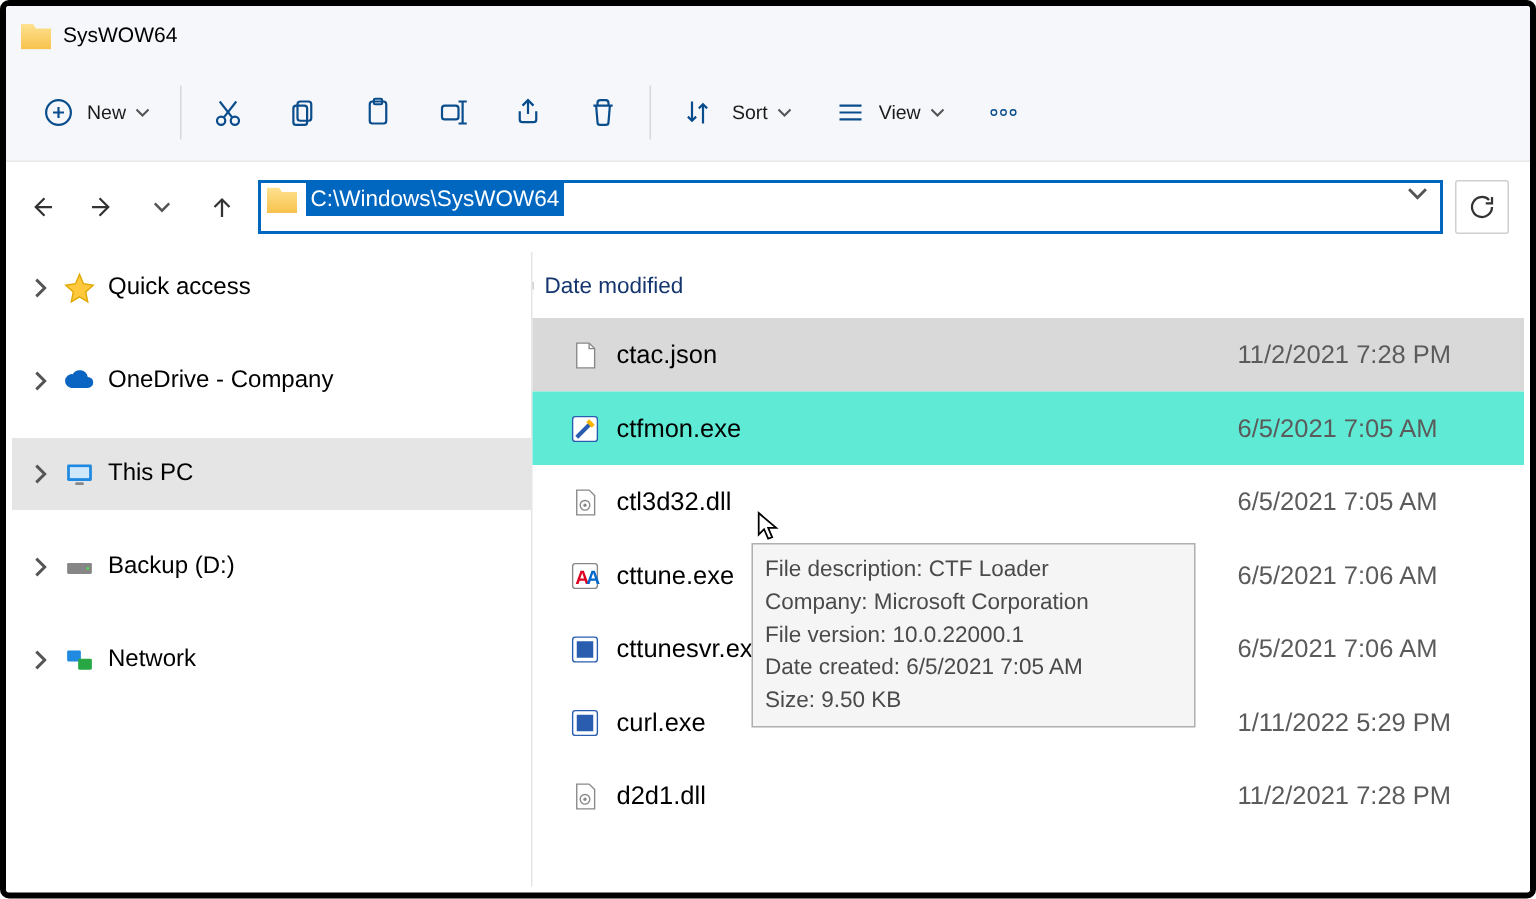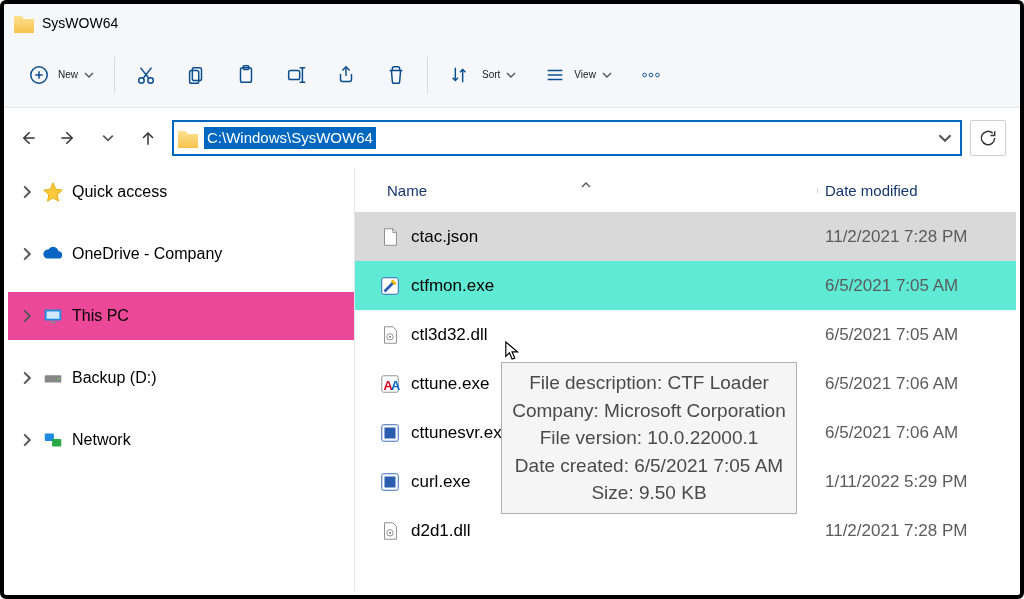--- a/index.html
+++ b/index.html
@@ -2,58 +2,58 @@
 <html><head>
 <meta charset="utf-8">
 <style>
   * { box-sizing: border-box; margin: 0; padding: 0; font-family: "Segoe UI", sans-serif; }
   body { background: #fff; width: 1024px; height: 599px; overflow: hidden; position: relative; border: 4px solid #000; border-radius: 6px; }
   .titlebar { height: 38px; background: #f5f7fa; display: flex; align-items: center; padding-left: 10px; }
   .titlebar .folder-ico { width: 20px; height: 20px; margin-right: 8px; }
   .titlebar .title { font-size: 14px; color: #000; }
 
   .toolbar { height: 66px; background: #f5f7fa; display: flex; align-items: center; padding: 0 10px; gap: 0; border-bottom: 1px solid #e8e8e8; }
-  .tb-btn { display: flex; align-items: center; height: 40px; padding: 0 14px; border-radius: 4px; cursor: default; color: #1a1a1a; font-size: 10px; }
+  .tb-btn { display: flex; align-items: center; height: 40px; padding: 0 14px; border-radius: 4px; cursor: default; color: #1a1a1a; font-size: 13px; }
   .tb-sep { width: 1px; height: 36px; background: #d8d8d8; margin: 0 6px; }
   .tb-icon { width: 22px; height: 22px; display: flex; align-items: center; justify-content: center; }
   .tb-icon svg { stroke: #0a4d8c; fill: none; }
   .chev-down { width: 10px; height: 10px; margin-left: 6px; }
 
   .navrow { height: 60px; display: flex; align-items: center; padding: 0 14px 0 8px; gap: 8px; }
   .nav-btn { width: 32px; height: 32px; display: flex; align-items: center; justify-content: center; border-radius: 4px; }
   .nav-btn svg { stroke: #333; }
-  .addr { flex: 1; height: 36px; border: 2px solid #0067c0; background: #fff; display: flex; align-items: center; position: relative; }
+  .addr { flex: 1; height: 36px; border: 2px solid #0067c0; background: #fff; display: flex; align-items: flex-start; position: relative; }
   .addr .folder-ico { width: 20px; height: 20px; margin: 0 6px 0 4px; flex-shrink: 0; }
   .addr-text { background: #0067c0; color: #fff; padding: 1px 3px; font-size: 15px; line-height: 1.3; }
   .addr-chev { position: absolute; right: 8px; width: 14px; height: 14px; }
   .refresh { width: 36px; height: 36px; border: 1px solid #cfcfcf; display: flex; align-items: center; justify-content: center; border-radius: 2px; }
 
   .content { position: absolute; top: 164px; bottom: 4px; left: 4px; right: 4px; display: flex; }
   .sidebar { width: 347px; border-right: 1px solid #e5e5e5; overflow: hidden; }
   .side-item { height: 48px; display: flex; align-items: center; padding-left: 12px; font-size: 16px; color: #000; }
-  .side-item.sel { background: #ec4899; }
+  .side-item.sel { background: #e5e5e5; }
   .side-chev { width: 14px; height: 14px; margin-right: 8px; }
   .side-ico { width: 22px; height: 22px; margin-right: 8px; }
   .side-gap { height: 14px; }
 
   .list { flex: 1; position: relative; }
   .list-hdr { height: 44px; display: flex; align-items: center; font-size: 15px; color: #14356e; }
   .col-name { width: 462px; padding-left: 32px; text-align: left; position: relative; }
   .col-name .sort-ind { position: absolute; left: 50%; top: -2px; transform: translateX(-50%); }
   .col-date { flex: 1; padding-left: 8px; text-align: left; position: relative; }
   .col-sep::before { content: ""; position: absolute; left: 0; top: 6px; bottom: 6px; width: 1px; background: #d0d0d0; }
 
   .row { height: 49px; display: flex; align-items: center; font-size: 17px; color: #000; }
   .row .fn { width: 462px; display: flex; align-items: center; padding-left: 24px; }
   .row .fico { width: 22px; height: 22px; margin-right: 10px; flex-shrink: 0; }
   .row .fdate { flex: 1; padding-left: 8px; color: #5b5b5b; }
   .row.sel { background: #d9d9d9; }
   .row.hov { background: #5eead4; }
 
-  .tooltip { position: absolute; left: 497px; top: 358px; width: 296px; background: #f5f5f5; border: 1px solid #b0b0b0; padding: 6px 8px; font-size: 19px; color: #4a4a4a; line-height: 1.45; z-index: 10; text-align: center; }
+  .tooltip { position: absolute; left: 497px; top: 358px; width: 296px; background: #f5f5f5; border: 1px solid #b0b0b0; padding: 6px 8px; font-size: 15px; color: #4a4a4a; line-height: 1.45; z-index: 10; }
   .cursor { position: absolute; left: 500px; top: 336px; width: 18px; height: 22px; z-index: 20; }
 
   
   .folder-ico { display: inline-block; position: relative; }
   .folder-ico::before { content: ""; position: absolute; inset: 0; background: linear-gradient(#ffe79e, #f7c24b); border-radius: 2px 2px 0 0; clip-path: polygon(0 15%, 40% 15%, 50% 30%, 100% 30%, 100% 100%, 0 100%); }
 </style>
 </head>
 <body>
 
 <div class="titlebar">
@@ -272,26 +272,20 @@
       <svg class="side-ico" viewBox="0 0 24 24">
           <rect x="3" y="5" width="10" height="8" rx="1" fill="#1f8ae0"></rect>
           <rect x="11" y="11" width="10" height="8" rx="1" fill="#28a745"></rect>
         </svg>
       <span>Network</span>
     </div>
   </div>
 
   <div class="list">
     <div class="list-hdr">
-      <div class="col-name">
-        <svg class="sort-ind" viewBox="0 0 10 10" width="10" height="10">
-            <path d="M1 7 L5 3 L9 7" stroke="#555" fill="none" stroke-width="1.4"></path>
-          </svg>
-        <span>Name</span>
-      </div>
       <div class="col-date col-sep">
         <span>Date modified</span>
       </div>
     </div>
 
     <div id="rows">
         <div class="row sel">
           <div class="fn">
             <span class="fico"><svg viewBox="0 0 24 24">
                 <path d="M6 3h9l4 4v14H6z" fill="#fff" stroke="#888"></path>

